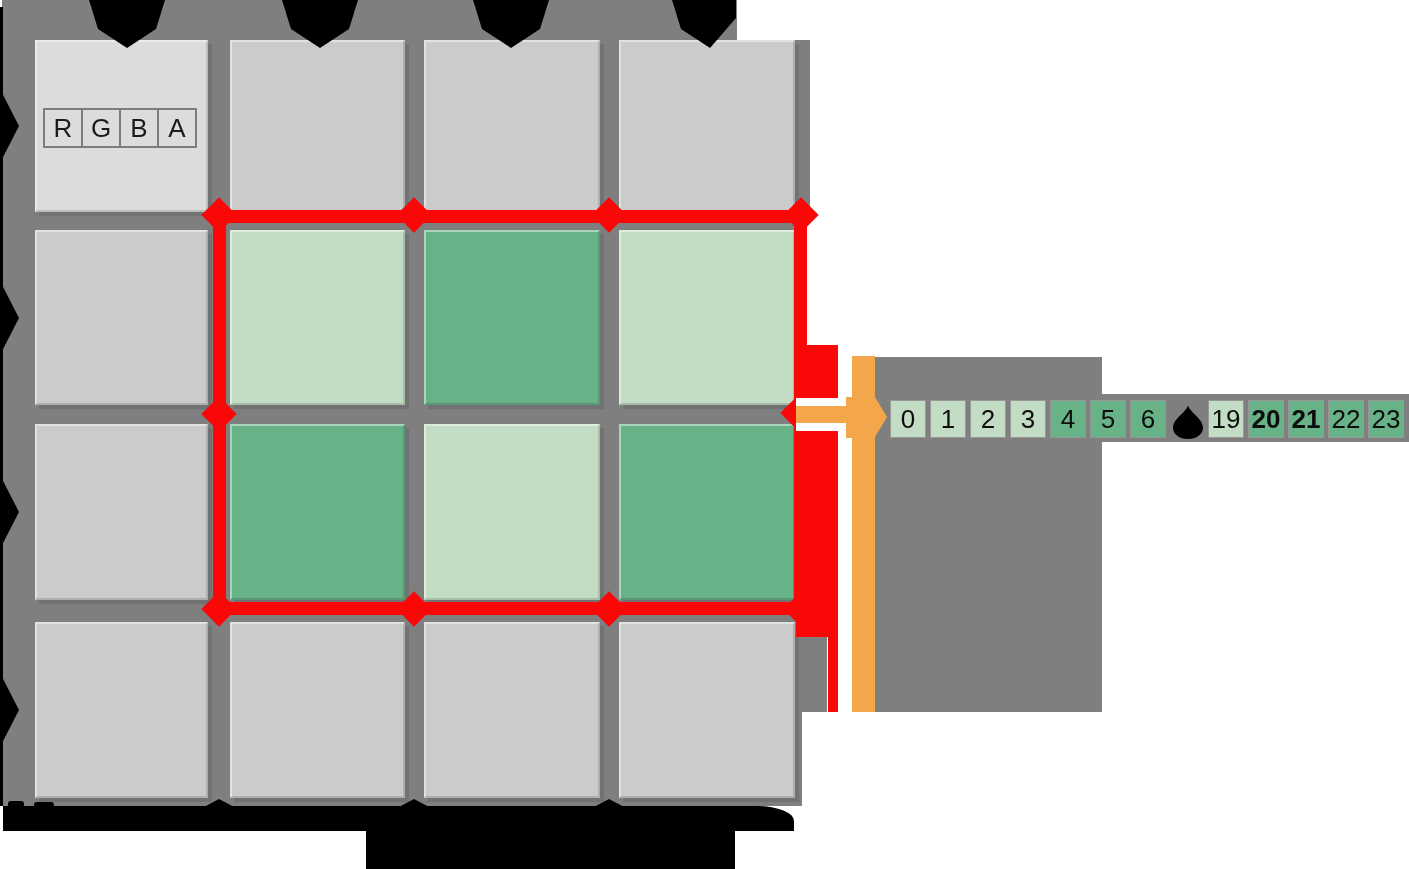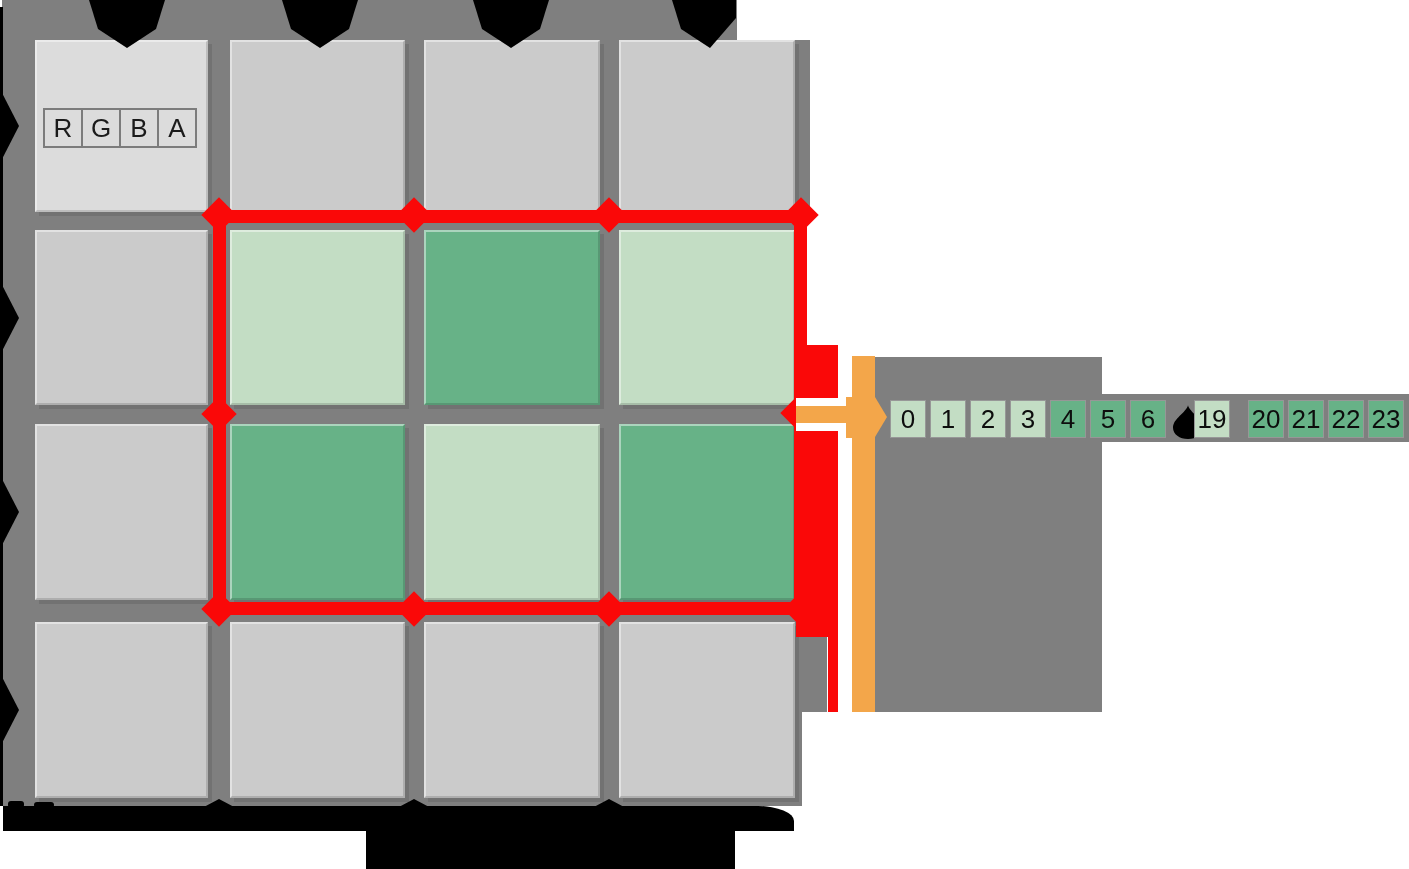--- a/index.html
+++ b/index.html
@@ -136,23 +136,23 @@
     <svg class="abs" style="left:298px;top:4px;" width="30" height="36" viewBox="0 0 32 36">
       <path d="M16 0 C18 8 32 14 32 24 C32 31 25 36 16 36 C7 36 0 31 0 24 C0 14 14 8 16 0 Z" fill="#000"></path>
     </svg>
   <div class="byte-cell shade-green-light" style="left: 15px;">0</div>
       <div class="byte-cell shade-green-light" style="left: 55px;">1</div>
       <div class="byte-cell shade-green-light" style="left: 95px;">2</div>
       <div class="byte-cell shade-green-light" style="left: 135px;">3</div>
       <div class="byte-cell shade-green-dark" style="left: 175px;">4</div>
       <div class="byte-cell shade-green-dark" style="left: 215px;">5</div>
       <div class="byte-cell shade-green-dark" style="left: 255px;">6</div>
-      <div class="byte-cell shade-green-light" style="left: 319px;">19</div>
-      <div class="byte-cell shade-green-dark" style="left: 373px;">20</div>
-      <div class="byte-cell shade-green-dark" style="left: 413px;">21</div>
+      <div class="byte-cell shade-green-light" style="left: 333px;">19</div>
+      <div class="byte-cell shade-green-dark" style="left: 373px; font-weight: bold;">20</div>
+      <div class="byte-cell shade-green-dark" style="left: 413px; font-weight: bold;">21</div>
       <div class="byte-cell shade-green-dark" style="left: 453px;">22</div>
       <div class="byte-cell shade-green-dark" style="left: 493px; text-align: right;">23</div>
     </div>
 
   <svg class="abs" style="left:0;top:0;" width="800" height="50" viewBox="0 0 800 50">
     <polygon transform="translate(89,0)" points="0,0 76,0 67,29 38,48 9,29" fill="#000"></polygon>
     <polygon transform="translate(282,0)" points="0,0 76,0 67,29 38,48 9,29" fill="#000"></polygon>
     <polygon transform="translate(473,0)" points="0,0 76,0 67,29 38,48 9,29" fill="#000"></polygon>
     <polygon transform="translate(672,0)" points="0,0 64,0 64,18 38,48 9,29" fill="#000"></polygon>
   </svg>

